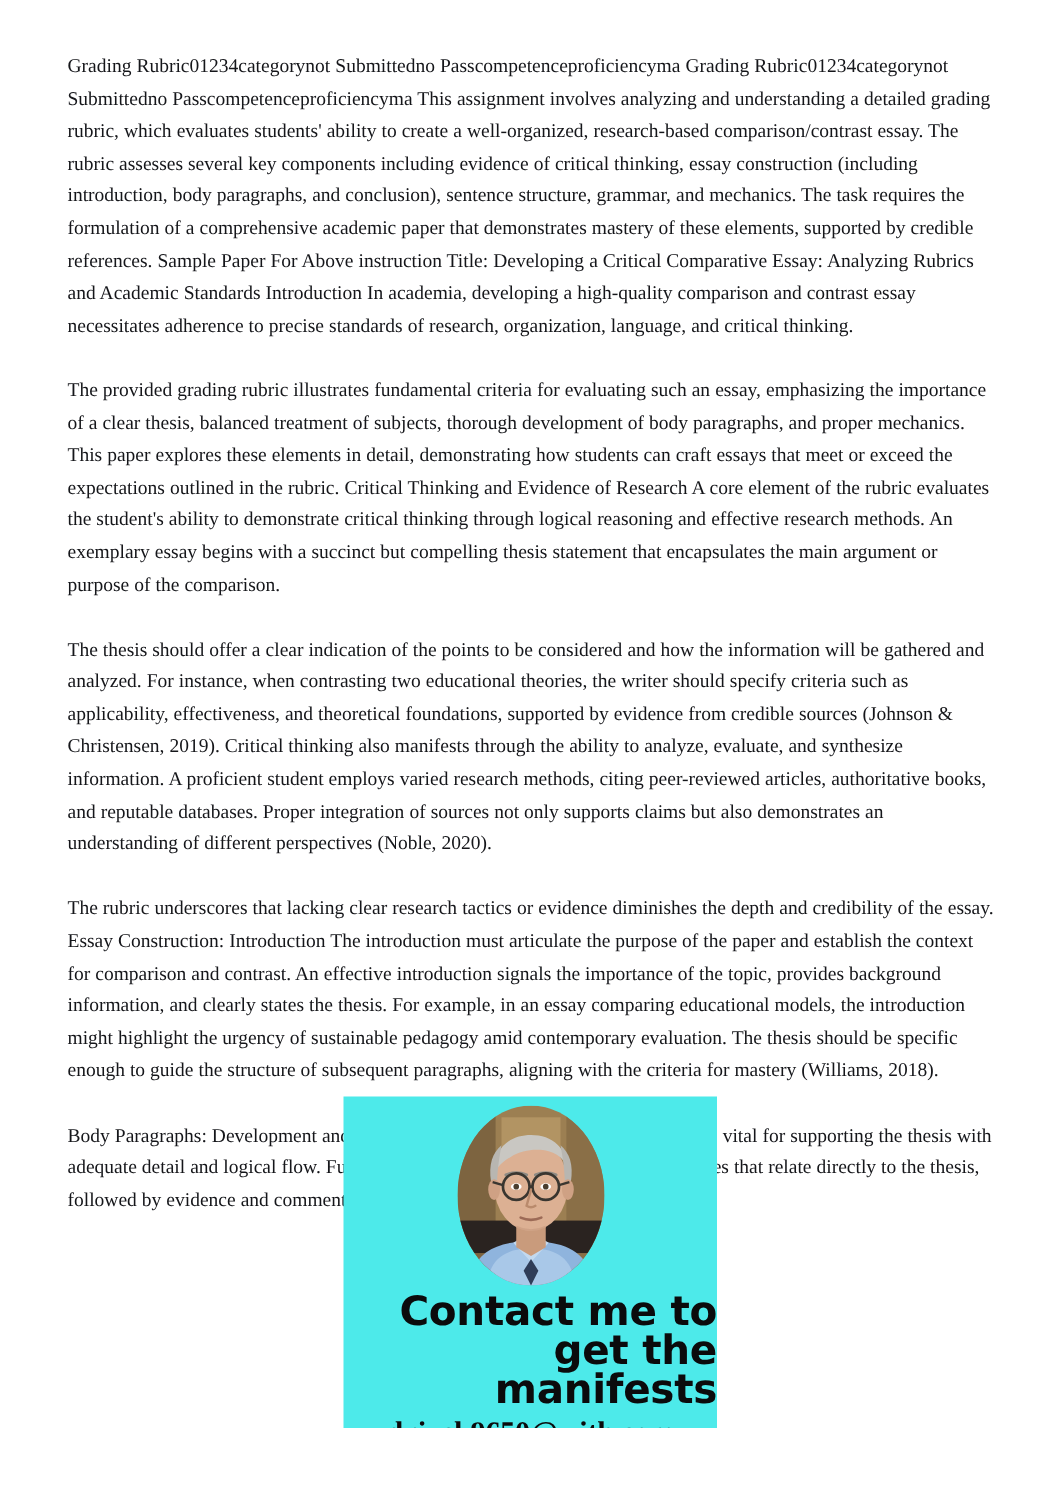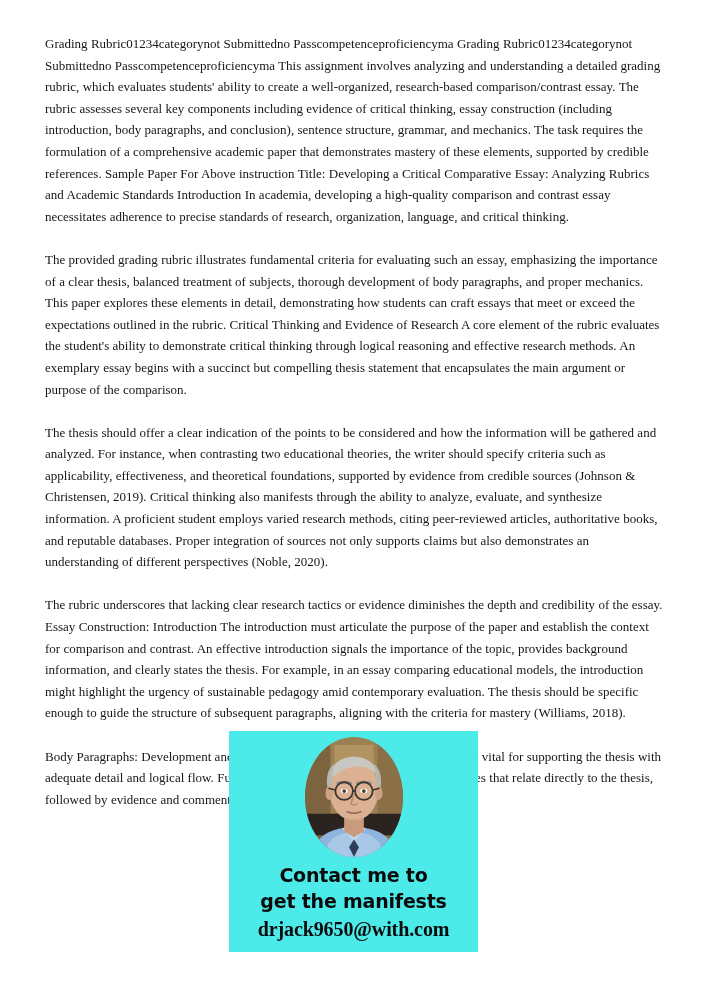--- a/index.html
+++ b/index.html
@@ -60,24 +60,24 @@
     overflow: hidden;
     position: relative;
     flex: none;
   }
   .promo-avatar svg { display: block; width: 100%; height: 100%; }
 
   .promo-heading {
     margin-top: 5px;
     font-family: "DejaVu Sans", "Liberation Sans", sans-serif;
     font-weight: bold;
-    font-size: 19px;
+    font-size: 27px;
     line-height: 26px;
     color: #0b0b0c;
-    text-align: center;
+    text-align: right;
     letter-spacing: -0.2px;
   }
   .promo-heading .l2 { display: block; }
 
   .promo-email {
     margin-top: 3px;
     font-family: "Liberation Serif", "DejaVu Serif", serif;
     font-weight: bold;
     font-size: 20px;
     line-height: 25px;

